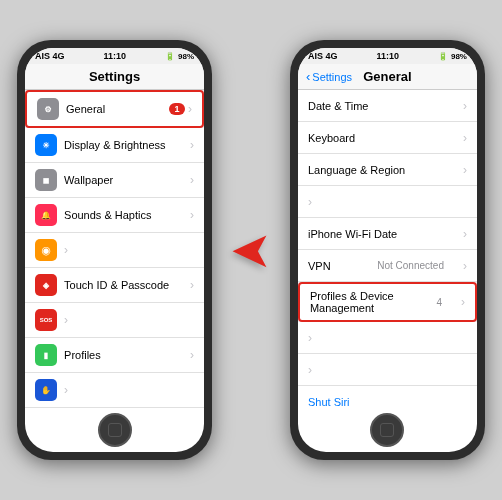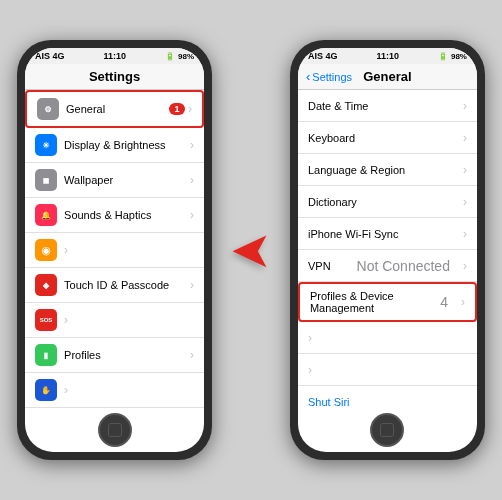--- a/index.html
+++ b/index.html
@@ -132,23 +132,23 @@
       font-weight: 600;
       padding: 1px 5px;
       min-width: 16px;
       text-align: center;
     }
     .chevron {
       color: #c7c7cc;
       font-size: 12px;
     }
     .item-value {
-      font-size: 14px;
+      font-size: 10px;
       color: #8e8e93;
-      margin-right: 10px;
+      margin-right: 16px;
     }
 
     
     .home-button {
       width: 34px;
       height: 34px;
       border-radius: 50%;
       background: #3a3a3a;
       border: 2px solid #555;
       margin: 5px auto;
@@ -311,25 +311,24 @@
       </div>
       <div class="settings-item">
         <span class="item-label">Keyboard</span>
         <span class="chevron">›</span>
       </div>
       <div class="settings-item">
         <span class="item-label">Language &amp; Region</span>
         <span class="chevron">›</span>
       </div>
       <div class="settings-item">
-        <span class="item-label">Dictionary</span>
-        <span class="chevron">›</span>
-      </div>
-      <div class="settings-item">
-        <span class="item-label">iPhone Wi-Fi Sync</span>
+        <span class="chevron">›</span>
+      </div>
+      <div class="settings-item">
+        <span class="item-label">iPhone Wi-Fi Date</span>
         <span class="chevron">›</span>
       </div>
       <div class="settings-item">
         <span class="item-label">VPN</span>
         <div class="item-right">
           <span class="item-value">Not Connected</span>
           <span class="chevron">›</span>
         </div>
       </div>
       <div class="settings-item highlighted">

